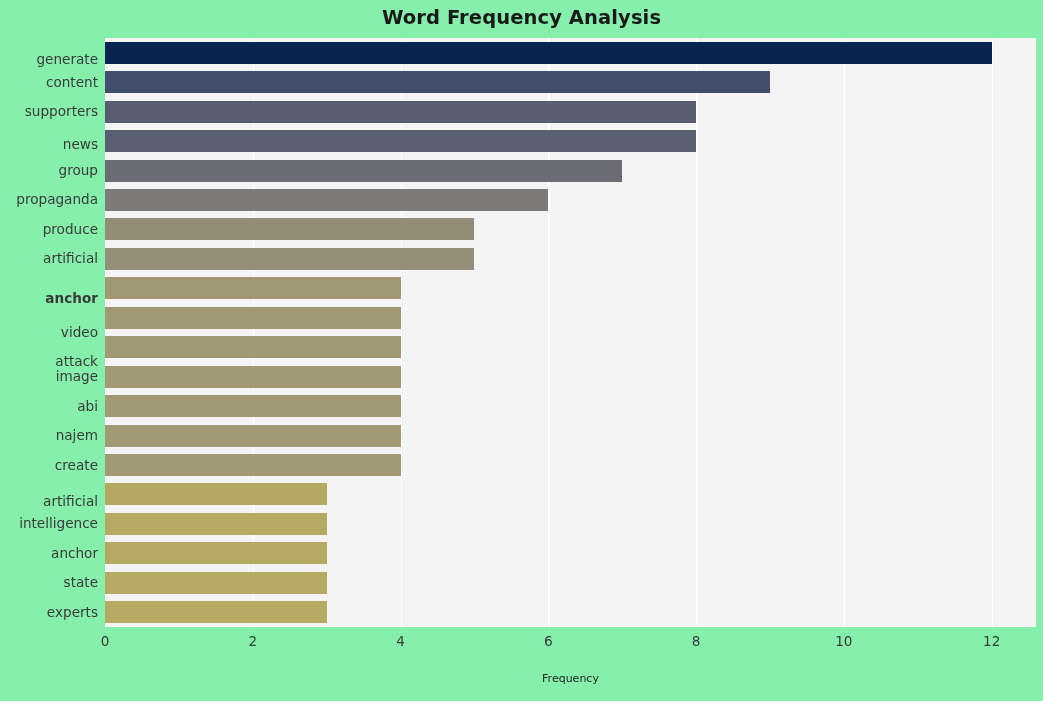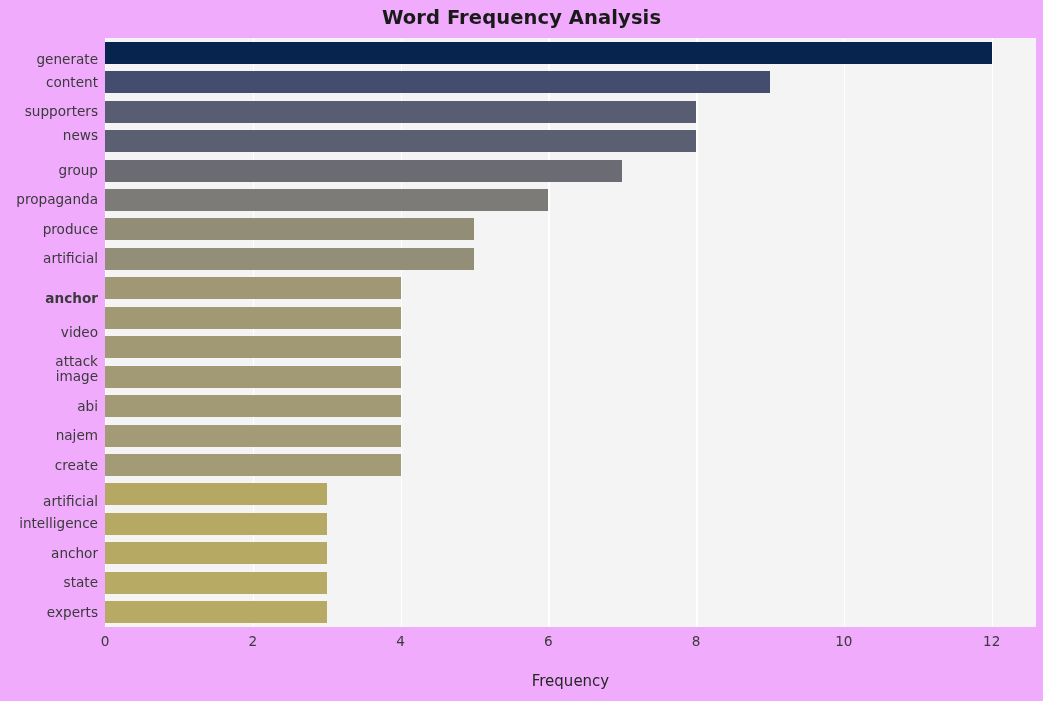--- a/index.html
+++ b/index.html
@@ -13,21 +13,21 @@
     height: 701px;
     font-family: "DejaVu Sans", "Liberation Sans", sans-serif;
     overflow: hidden;
     position: relative;
   }
   #figure {
     position: absolute;
     left: 0; top: 0;
     width: 1043px;
     height: 701px;
-    background: #f0abfc;
+    background: #86efac;
   }
 
   
   #chart-title {
     position: absolute;
     left: 0;
     top: 6px;
     width: 1043px;
     text-align: center;
     font-size: 19.5px;
@@ -101,21 +101,21 @@
     font-size: 13.6px;
     color: #3a3a3a;
     white-space: nowrap;
   }
   #xaxis-label {
     position: absolute;
     left: 105px;
     top: 672px;
     width: 931px;
     text-align: center;
-    font-size: 15px;
+    font-size: 11px;
     color: #262626;
   }
 </style>
 </head>
 <body>
 
 <div id="figure">
 
   <div id="chart-title">Word Frequency Analysis</div>
 
@@ -150,21 +150,21 @@
         <div class="bar" title="islamic: 3" style="top: 504.375px; width: 221.667px; background: rgb(182, 169, 99);"></div>
         <div class="bar" title="state: 3" style="top: 533.825px; width: 221.667px; background: rgb(183, 170, 100);"></div>
         <div class="bar" title="experts: 3" style="top: 563.275px; width: 221.667px; background: rgb(183, 170, 100);"></div>
       </div>
   </div>
 
   <div id="ylabels-layer">
       <div class="ylabel" style="top: 14px; padding-left: 47px;">generate</div>
       <div class="ylabel" style="top: 36.675px; padding-left: 11px;">content</div>
       <div class="ylabel" style="top: 66.125px;">supporters</div>
-      <div class="ylabel" style="top: 90px;">news</div>
+      <div class="ylabel" style="top: 99px;">news</div>
       <div class="ylabel" style="top: 125.025px;">group</div>
       <div class="ylabel" style="top: 154.475px;">propaganda</div>
       <div class="ylabel" style="top: 183.925px;">produce</div>
       <div class="ylabel" style="top: 213.375px;">artificial</div>
       <div class="ylabel" style="top: 253px; font-weight: bold;">anchor</div>
       <div class="ylabel" style="top: 287px;">video</div>
       <div class="ylabel" style="top: 316px;">attack</div>
       <div class="ylabel" style="top: 331.175px;">image</div>
       <div class="ylabel" style="top: 360.625px; padding-left: 28px;">abi</div>
       <div class="ylabel" style="top: 390.075px;">najem</div>

